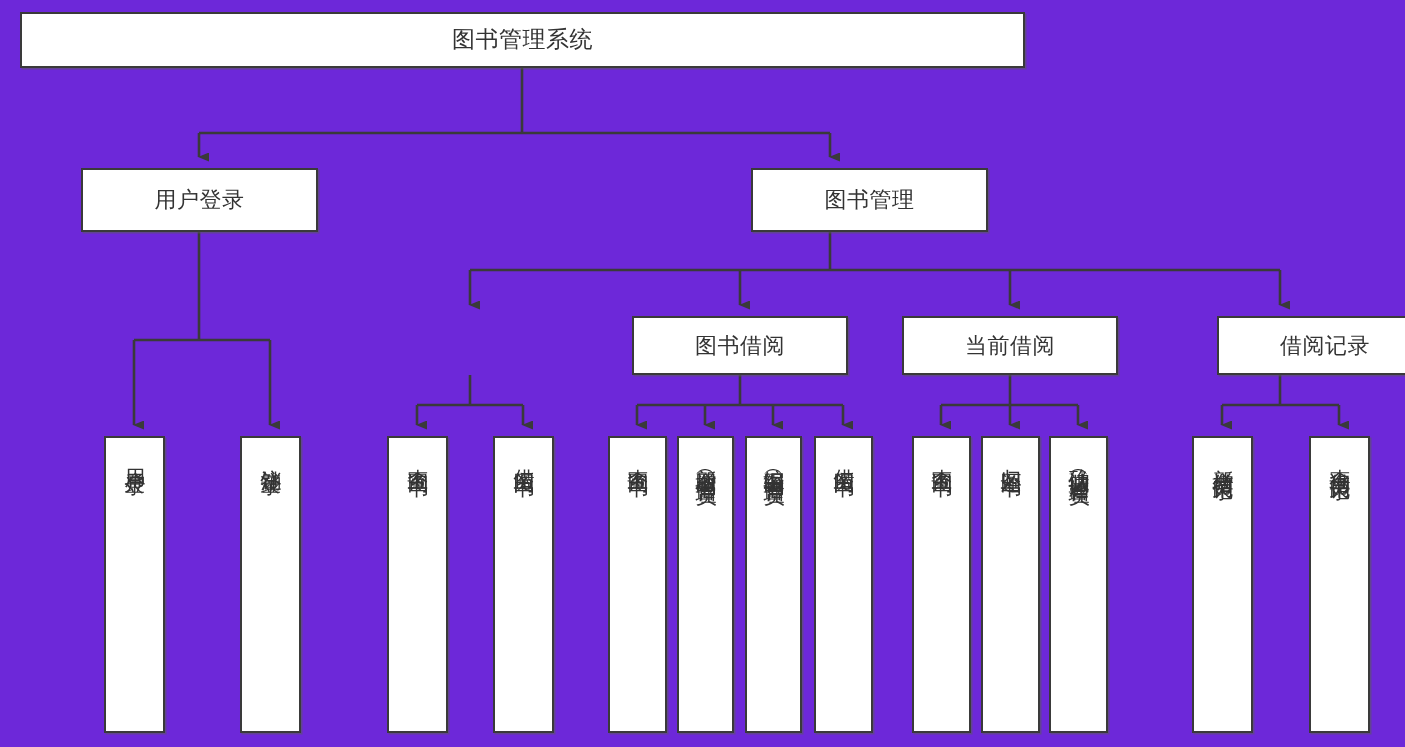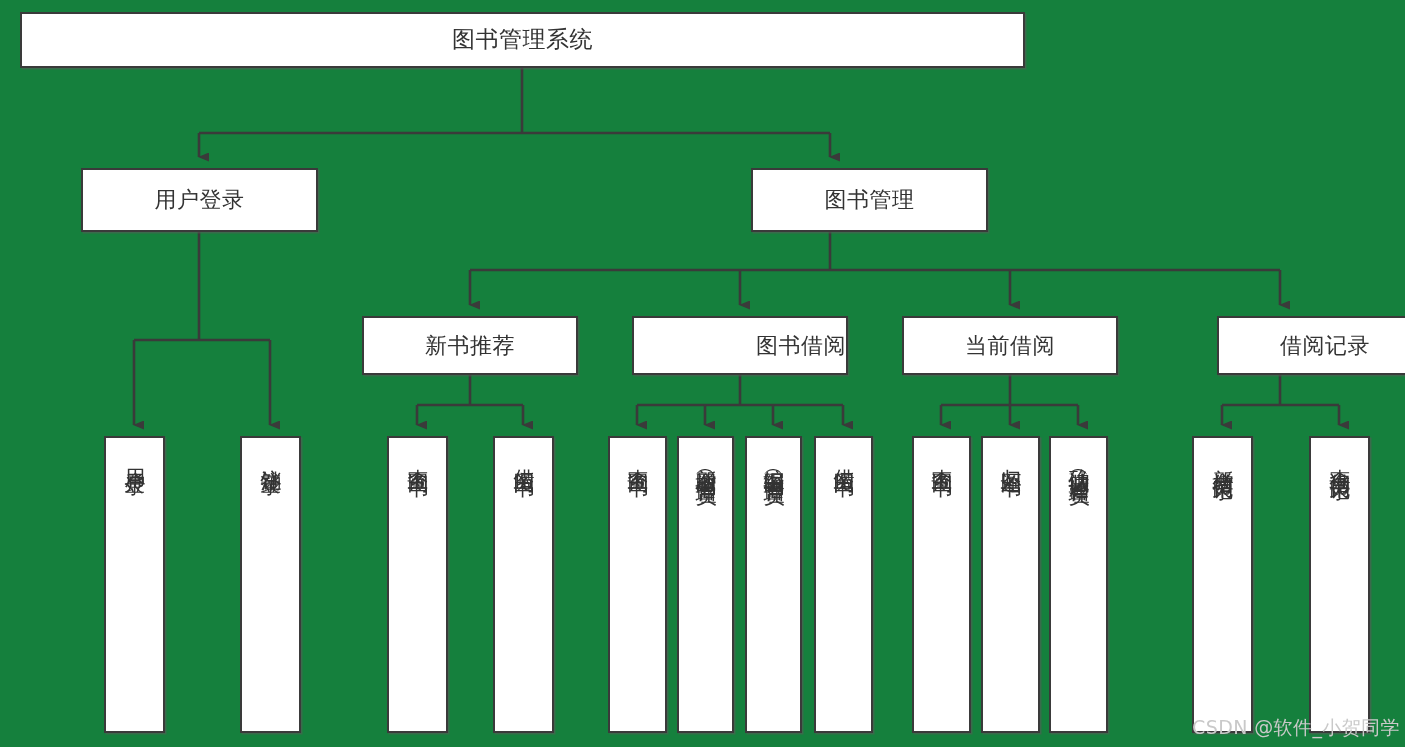--- a/index.html
+++ b/index.html
@@ -7,21 +7,21 @@
     padding: 0;
     background: #ffffff;
   }
   body {
     font-family: "DejaVu Sans", "Liberation Sans", sans-serif;
   }
   #canvas {
     position: relative;
     width: 1405px;
     height: 747px;
-    background: #15803d;
+    background: #6d28d9;
     overflow: hidden;
   }
   #edges {
     position: absolute;
     left: 0;
     top: 0;
     width: 1405px;
     height: 747px;
   }
   .node {
@@ -130,24 +130,21 @@
     <span class="label">图书管理系统</span>
   </div>
 
   <div class="node horizontal" style="left:81px; top:168px; width:237px; height:64px;">
     <span class="label">用户登录</span>
   </div>
   <div class="node horizontal" style="left:711px; top:168px; width:237px; height:64px;margin-left:40px;">
     <span class="label">图书管理</span>
   </div>
 
-  <div class="node horizontal" style="left:362px; top:316px; width:216px; height:59px;">
-    <span class="label">新书推荐</span>
-  </div>
-  <div class="node horizontal" style="left:632px; top:316px; width:216px; height:59px;justify-content:flex-end;">
+  <div class="node horizontal" style="left:632px; top:316px; width:216px; height:59px;">
     <span class="label">图书借阅</span>
   </div>
   <div class="node horizontal" style="left:902px; top:316px; width:216px; height:59px;">
     <span class="label">当前借阅</span>
   </div>
   <div class="node horizontal" style="left:1172px; top:316px; width:216px; height:59px;margin-left:45px;">
     <span class="label">借阅记录</span>
   </div>
 
   <div class="node vertical" style="left:104px; top:436px; width:61px; height:297px;">
@@ -187,15 +184,14 @@
     <span class="label">确认归还（管理员）</span>
   </div>
 
   <div class="node vertical" style="left:1192px; top:436px; width:61px; height:297px;">
     <span class="label">新增借阅记录</span>
   </div>
   <div class="node vertical" style="left:1309px; top:436px; width:61px; height:297px;">
     <span class="label">查询借阅记录</span>
   </div>
 
-  <div id="watermark" style="left:1192px; top:715px;">CSDN @软件_小贺同学</div>
 
 </div>
 
 </body></html>

